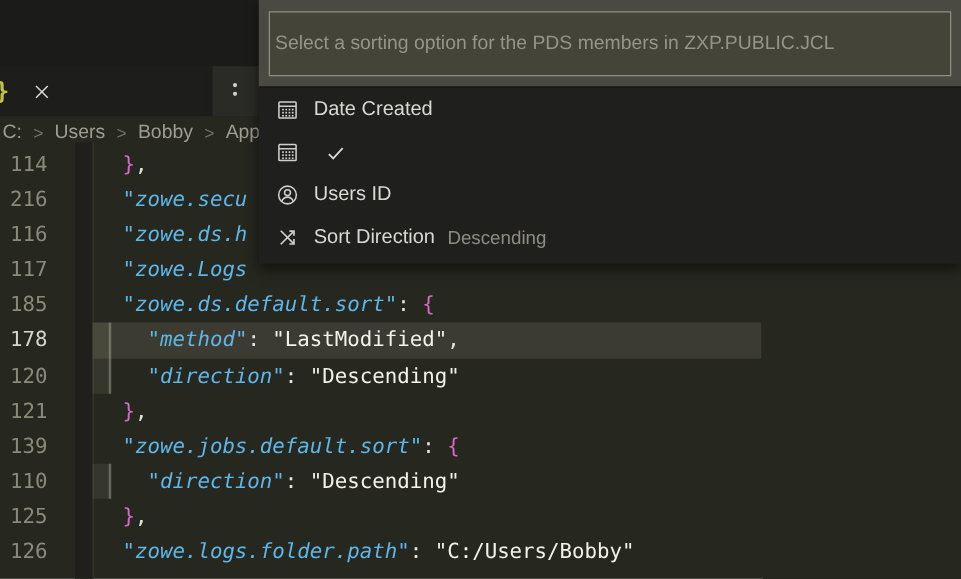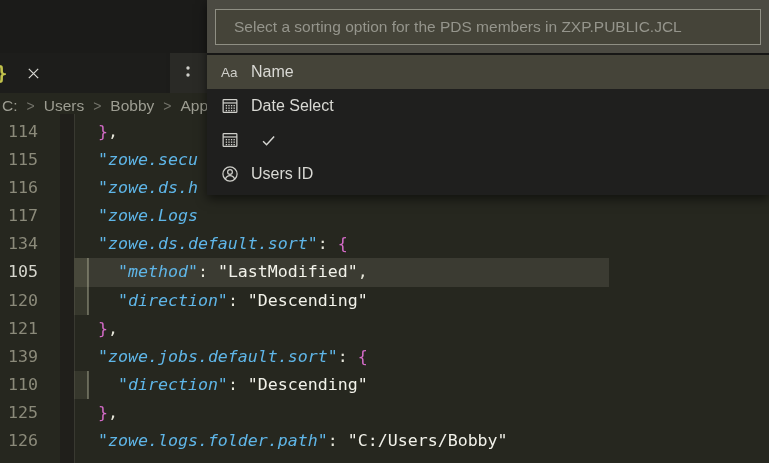--- a/index.html
+++ b/index.html
@@ -41,22 +41,22 @@
   .lc{position:absolute;left:78px;top:0;white-space:pre;}
   .tk-key{color:var(--token-key);font-style:italic;}
   .tk-str{color:var(--token-string);}
   .tk-pun{color:var(--token-punct);}
   .tk-brk{color:var(--token-bracket);}
 
   
   .quickpick{position:absolute;left:207px;top:0;width:562px;background:var(--qp-list-bg);
     box-shadow:0 4px 10px rgba(0,0,0,0.55);}
   .qp-header{background:var(--qp-header-bg);padding:9px 8px 8px 8px;border-bottom:2px solid #171716;}
-  .qp-input{height:36px;box-sizing:border-box;border:1px solid var(--qp-input-border);background:var(--qp-input-bg);
-    display:flex;align-items:center;padding-left:18px;}
+  .qp-input{height:52px;box-sizing:border-box;border:1px solid var(--qp-input-border);background:var(--qp-input-bg);
+    display:flex;align-items:center;padding-left:4px;}
   .qp-placeholder{color:var(--qp-placeholder);font-size:15.5px;}
   .qp-list{padding-bottom:4px;}
   .qp-row{height:34px;display:flex;align-items:center;padding-left:14px;color:var(--qp-item-text);font-size:16px;}
   .qp-row.focused{background:var(--qp-focus-bg);}
   .qp-ico{width:22px;display:flex;align-items:center;justify-content:flex-start;margin-right:8px;flex:none;}
   .qp-desc{color:var(--qp-desc-text);font-size:15px;margin-left:10px;}
   .qp-check{margin-left:9px;display:flex;align-items:center;}
   .aa-glyph{color:var(--icon-color);font-size:13.5px;letter-spacing:0;}
 </style>
 </head>
@@ -96,40 +96,40 @@
     </div>
 
   <div class="editor">
     <div class="gutter-strip"></div>
     <div id="code">
         <div class="crow">
           <span class="ln">114</span>
           <span class="lc">  <span class="tk-brk">}</span><span class="tk-pun">,</span></span>
         </div>
         <div class="crow">
-          <span class="ln">115</span>
+          <span class="ln">216</span>
           <span class="lc">  <span class="tk-key">"zowe.secu</span></span>
         </div>
         <div class="crow">
           <span class="ln">116</span>
           <span class="lc">  <span class="tk-key">"zowe.ds.h</span></span>
         </div>
         <div class="crow">
           <span class="ln">117</span>
           <span class="lc">  <span class="tk-key">"zowe.Logs</span></span>
         </div>
         <div class="crow">
-          <span class="ln">134</span>
+          <span class="ln">185</span>
           <span class="lc">  <span class="tk-key">"zowe.ds.default.sort"</span><span class="tk-pun">: </span><span class="tk-brk">{</span></span>
         </div>
         <div class="crow current">
           <div class="hl"></div>
           <div class="deco"></div>
           <div class="iguide"></div>
-          <span class="ln">105</span>
+          <span class="ln">178</span>
           <span class="lc">    <span class="tk-key">"method"</span><span class="tk-pun">: </span><span class="tk-str">"LastModified"</span><span class="tk-pun">,</span></span>
         </div>
         <div class="crow">
           <div class="deco"></div>
           <div class="iguide"></div>
           <span class="ln">120</span>
           <span class="lc">    <span class="tk-key">"direction"</span><span class="tk-pun">: </span><span class="tk-str">"Descending"</span></span>
         </div>
         <div class="crow">
           <span class="ln">121</span>
@@ -156,26 +156,20 @@
       </div>
   </div>
 
   <div class="quickpick">
     <div class="qp-header">
       <div class="qp-input">
         <span class="qp-placeholder">Select a sorting option for the PDS members in ZXP.PUBLIC.JCL</span>
       </div>
     </div>
     <div class="qp-list" id="qp-list">
-        <div class="qp-row focused">
-          <span class="qp-ico">
-            <span class="aa-glyph">Aa</span>
-          </span>
-          <span>Name</span>
-        </div>
         <div class="qp-row">
           <span class="qp-ico">
             <svg width="18" height="18" viewBox="0 0 16 16">
               <g fill="none" stroke="#cfcfca" stroke-width="1.1">
                 <rect x="1.9" y="2.3" width="12.2" height="11.4" rx="0.6"></rect>
                 <line x1="1.9" y1="5.3" x2="14.1" y2="5.3"></line>
               </g>
               <g fill="#cfcfca">
                 <rect x="4.2" y="7.1" width="1.2" height="1.2"></rect>
                 <rect x="6.5" y="7.1" width="1.2" height="1.2"></rect>
@@ -185,21 +179,21 @@
                 <rect x="6.5" y="9.3" width="1.2" height="1.2"></rect>
                 <rect x="8.8" y="9.3" width="1.2" height="1.2"></rect>
                 <rect x="11.1" y="9.3" width="1.2" height="1.2"></rect>
                 <rect x="4.2" y="11.5" width="1.2" height="1.2"></rect>
                 <rect x="6.5" y="11.5" width="1.2" height="1.2"></rect>
                 <rect x="8.8" y="11.5" width="1.2" height="1.2"></rect>
                 <rect x="11.1" y="11.5" width="1.2" height="1.2"></rect>
               </g>
             </svg>
           </span>
-          <span>Date Select</span>
+          <span>Date Created</span>
         </div>
         <div class="qp-row">
           <span class="qp-ico">
             <svg width="18" height="18" viewBox="0 0 16 16">
               <g fill="none" stroke="#cfcfca" stroke-width="1.1">
                 <rect x="1.9" y="2.3" width="12.2" height="11.4" rx="0.6"></rect>
                 <line x1="1.9" y1="5.3" x2="14.1" y2="5.3"></line>
               </g>
               <g fill="#cfcfca">
                 <rect x="4.2" y="7.1" width="1.2" height="1.2"></rect>
@@ -228,16 +222,30 @@
             <svg width="18" height="18" viewBox="0 0 16 16">
               <g fill="none" stroke="#cfcfca" stroke-width="1.1">
                 <circle cx="8" cy="8" r="6.3"></circle>
                 <circle cx="8" cy="6.3" r="2.1"></circle>
                 <path d="M3.9 12.5 C4.7 10.5 6.1 9.5 8 9.5 C9.9 9.5 11.3 10.5 12.1 12.5"></path>
               </g>
             </svg>
           </span>
           <span>Users ID</span>
         </div>
+        <div class="qp-row">
+          <span class="qp-ico">
+            <svg width="18" height="18" viewBox="0 0 16 16">
+              <g fill="none" stroke="#cfcfca" stroke-width="1.2">
+                <path d="M3.2 12.8 L12.4 3.6"></path>
+                <path d="M9.3 3.4 H12.6 V6.7"></path>
+                <path d="M3.2 3.2 L12.4 12.4"></path>
+                <path d="M12.6 9.1 V12.6 H9.3"></path>
+              </g>
+            </svg>
+          </span>
+          <span>Sort Direction</span>
+          <span class="qp-desc">Descending</span>
+        </div>
       </div>
   </div>
 
 </div>
 
 </body></html>

